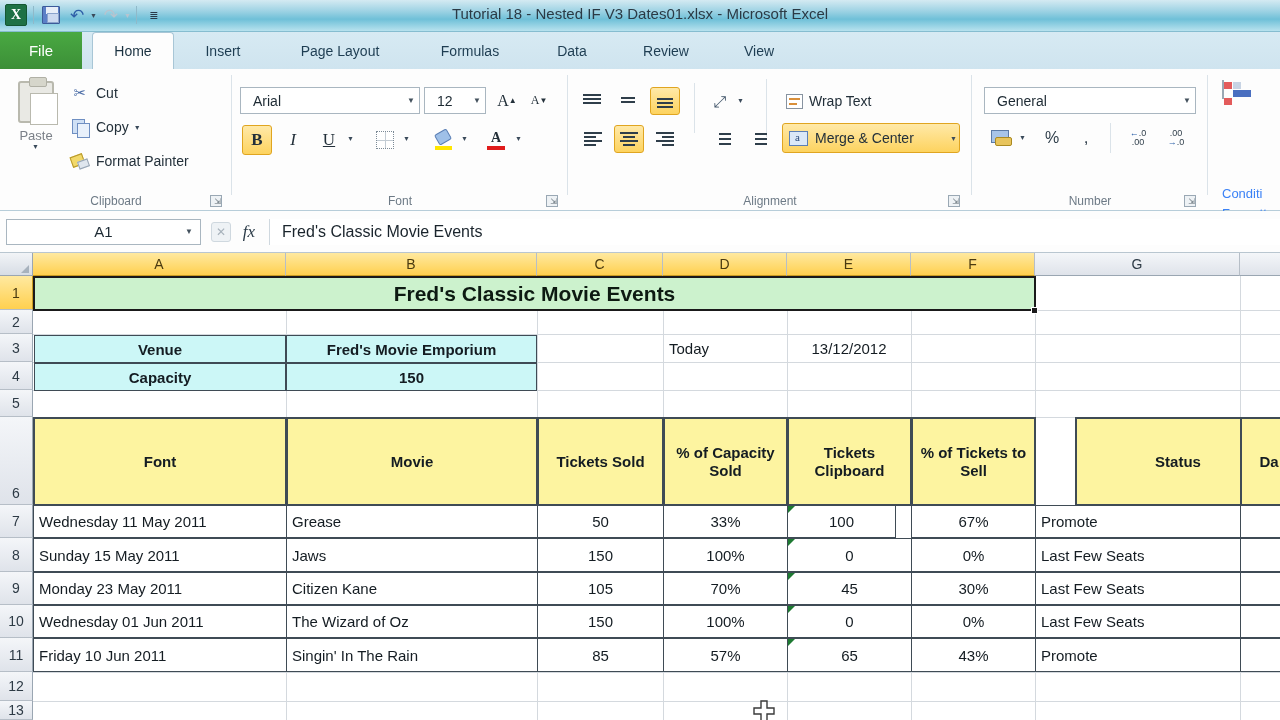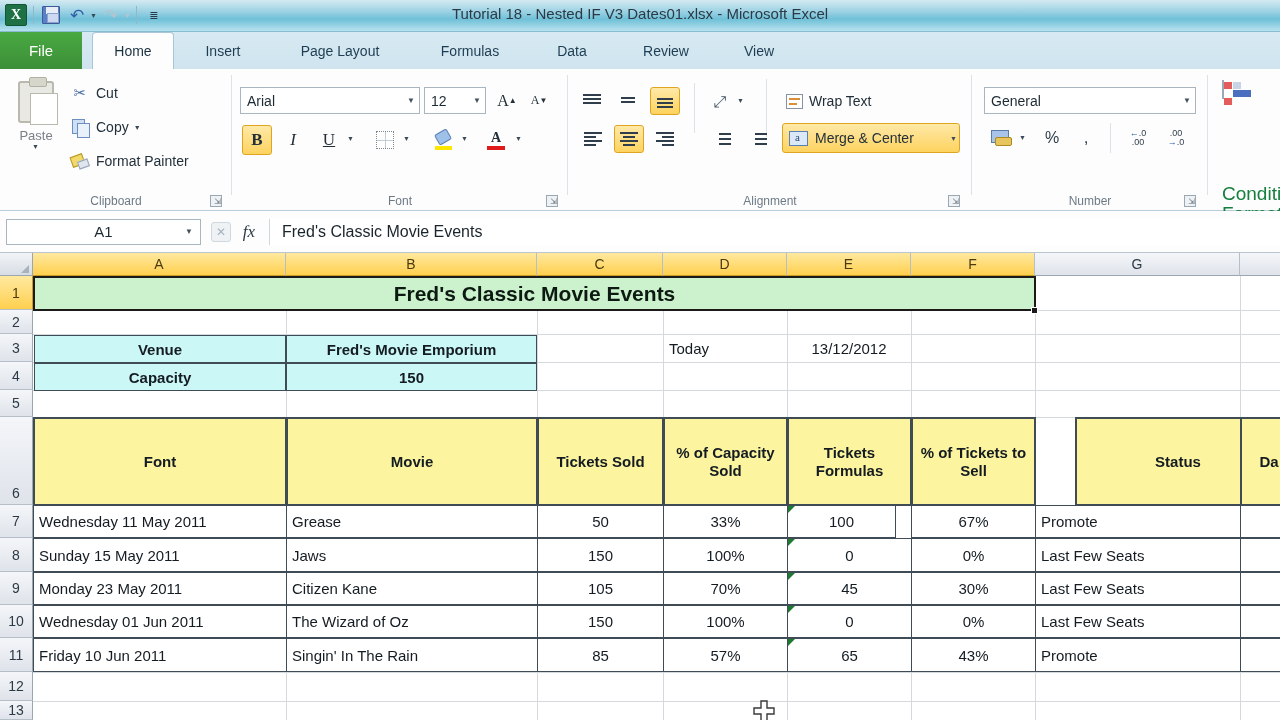--- a/index.html
+++ b/index.html
@@ -92,21 +92,21 @@
   .copy-ico { width:17px; height:17px; position:relative; }
   .copy-ico::before{content:"";position:absolute;left:0;top:0;width:11px;height:13px;background:#cfe0f5;border:1px solid #6f8fc2;}
   .copy-ico::after{content:"";position:absolute;left:5px;top:4px;width:11px;height:13px;background:#e9f1fb;border:1px solid #6f8fc2;}
   .brush-ico { width:18px;height:16px;position:relative; }
   .brush-ico::before{content:"";position:absolute;left:0;top:2px;width:11px;height:9px;background:#f2d96a;border:1px solid #b89a2d;transform:rotate(-20deg);}
   .brush-ico::after{content:"";position:absolute;right:0;top:7px;width:9px;height:6px;background:#dfe6ee;border:1px solid #98a6b5;transform:rotate(-20deg);}
 
   
   .combo {
     position: absolute; background: #fff; border: 1px solid #a9b6c0;
-    display: flex; align-items: center; padding: 0 4px 0 6px; font-size: 14px; color: #1d2a33;
+    display: flex; align-items: center; padding: 0 4px 0 12px; font-size: 14px; color: #1d2a33;
   }
   .combo .cv { flex: 1; white-space: nowrap; overflow: hidden; }
   .combo .cc { font-size: 8px; color: #44525e; }
   .rbtn {
     position: absolute; display: flex; align-items: center; justify-content: center;
     cursor: default; color: #23303a;
   }
   .rbtn.on { background: linear-gradient(to bottom,#ffe9a8,#fdd35f); border: 1px solid #e0a520; border-radius: 3px; }
   .bold-g { font-weight: bold; font-size: 17px; font-family: "Liberation Serif", serif; }
   .ital-g { font-style: italic; font-size: 17px; font-family: "Liberation Serif", serif; }
@@ -142,21 +142,21 @@
   .acct-ico::after{content:"";position:absolute;left:4px;bottom:0;width:15px;height:7px;background:#e8c45c;border:1px solid #ab8a22;border-radius:2px;}
   .pct-ico{font-size:16px;color:#2f3e4a;}
   .comma-ico{font-size:17px;color:#2f3e4a;}
   .dec-ico{font-size:9px;color:#2f3e4a;line-height:9px;text-align:center;}
   .dec-ico b{color:#2a5fa8;}
   .cf-ico{width:30px;height:28px;position:relative;border:1px solid #9aa8b4;background:#fff;}
   .cf-ico .c1{position:absolute;left:1px;top:1px;width:8px;height:7px;background:#e35b5b;}
   .cf-ico .c2{position:absolute;left:10px;top:9px;width:18px;height:7px;background:#4a6fc0;}
   .cf-ico .c3{position:absolute;left:1px;top:17px;width:8px;height:7px;background:#e35b5b;}
   .cf-ico .c4{position:absolute;left:10px;top:1px;width:8px;height:7px;background:#c8d4e4;}
-  .cf-lbl{position:absolute;left:1232px;top:135px;font-size:19px;color:#15803d;line-height:17px;white-space:nowrap;}
+  .cf-lbl{position:absolute;left:1232px;top:135px;font-size:13px;color:#3b82f6;line-height:17px;white-space:nowrap;}
 
   
   #fbar {
     position: absolute; left: 0; top: 211px; width: 1280px; height: 42px;
     background: #fdfdfd; border-bottom: 1px solid #b9c6d0; display: flex; align-items: center;
   }
   #namebox {
     width: 195px; height: 26px; margin-left: 6px; background: #fff; border: 1px solid #a9b6c0;
     display: flex; align-items: center; justify-content: center; position: relative; font-size: 15px; color: #1d2a33;
   }
@@ -516,21 +516,21 @@
   <div class="cell ctr" style="left:788px;top:82px;width:122px;height:27px;">13/12/2012</div>
 
   <div class="cell c-hdr thickb" style="left:33px;top:164px;width:254px;height:89px;">Font</div>
   <div class="cell c-hdr thickb" style="left:537px;top:164px;width:127px;height:89px;">Tickets
 Sold</div>
   <div class="cell c-hdr thickb" style="left:286px;top:164px;width:252px;height:89px;">Movie</div>
   <div class="cell c-hdr thickb" style="left:663px;top:164px;width:125px;height:89px;">% of
 Capacity
 Sold</div>
   <div class="cell c-hdr thickb" style="left:787px;top:164px;width:125px;height:89px;">Tickets
-Formulas</div>
+Clipboard</div>
   <div class="cell c-hdr thickb" style="left:911px;top:164px;width:125px;height:89px;">% of
 Tickets to
 Sell</div>
   <div class="cell c-hdr thickb" style="left:1035px;top:164px;width:206px;height:89px;margin-left:40px;">Status</div>
   <div class="cell c-hdr thickb" style="left:1240px;top:164px;width:58px;height:89px;">Da</div>
 
   <div id="datarows">
       <div class="cell bd lft" style="left: 33px; top: 252px; width: 254px; height: 33px;">Wednesday 11 May 2011</div>
       <div class="cell bd lft" style="left: 286px; top: 252px; width: 252px; height: 33px;">Grease</div>
       <div class="cell bd ctr" style="left: 537px; top: 252px; width: 127px; height: 33px;">50</div>

